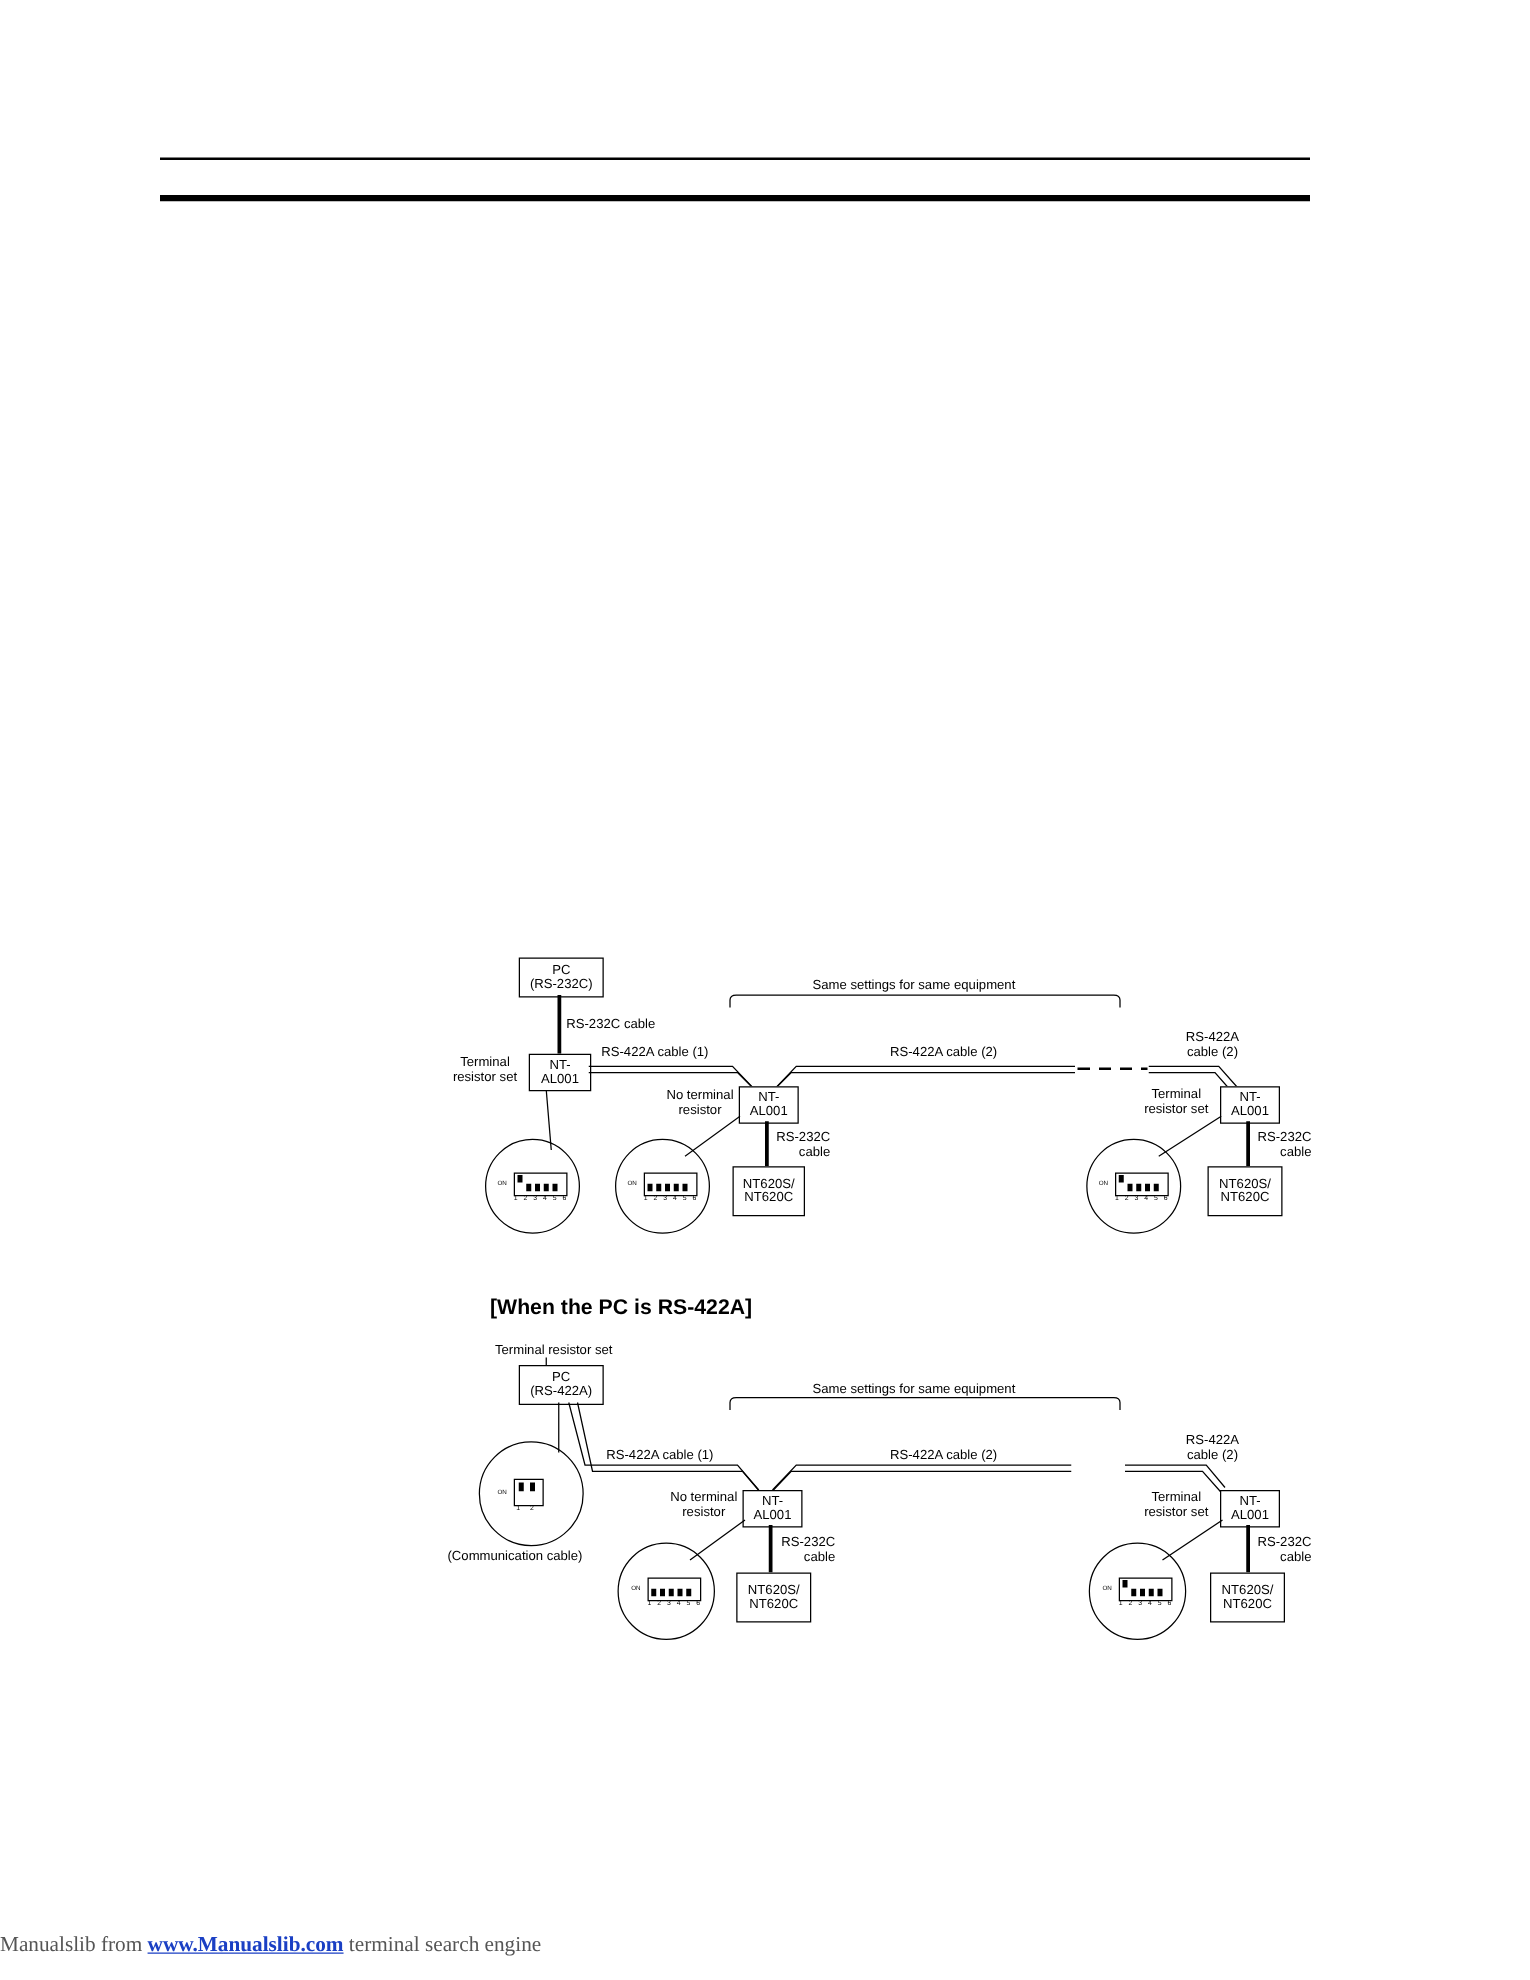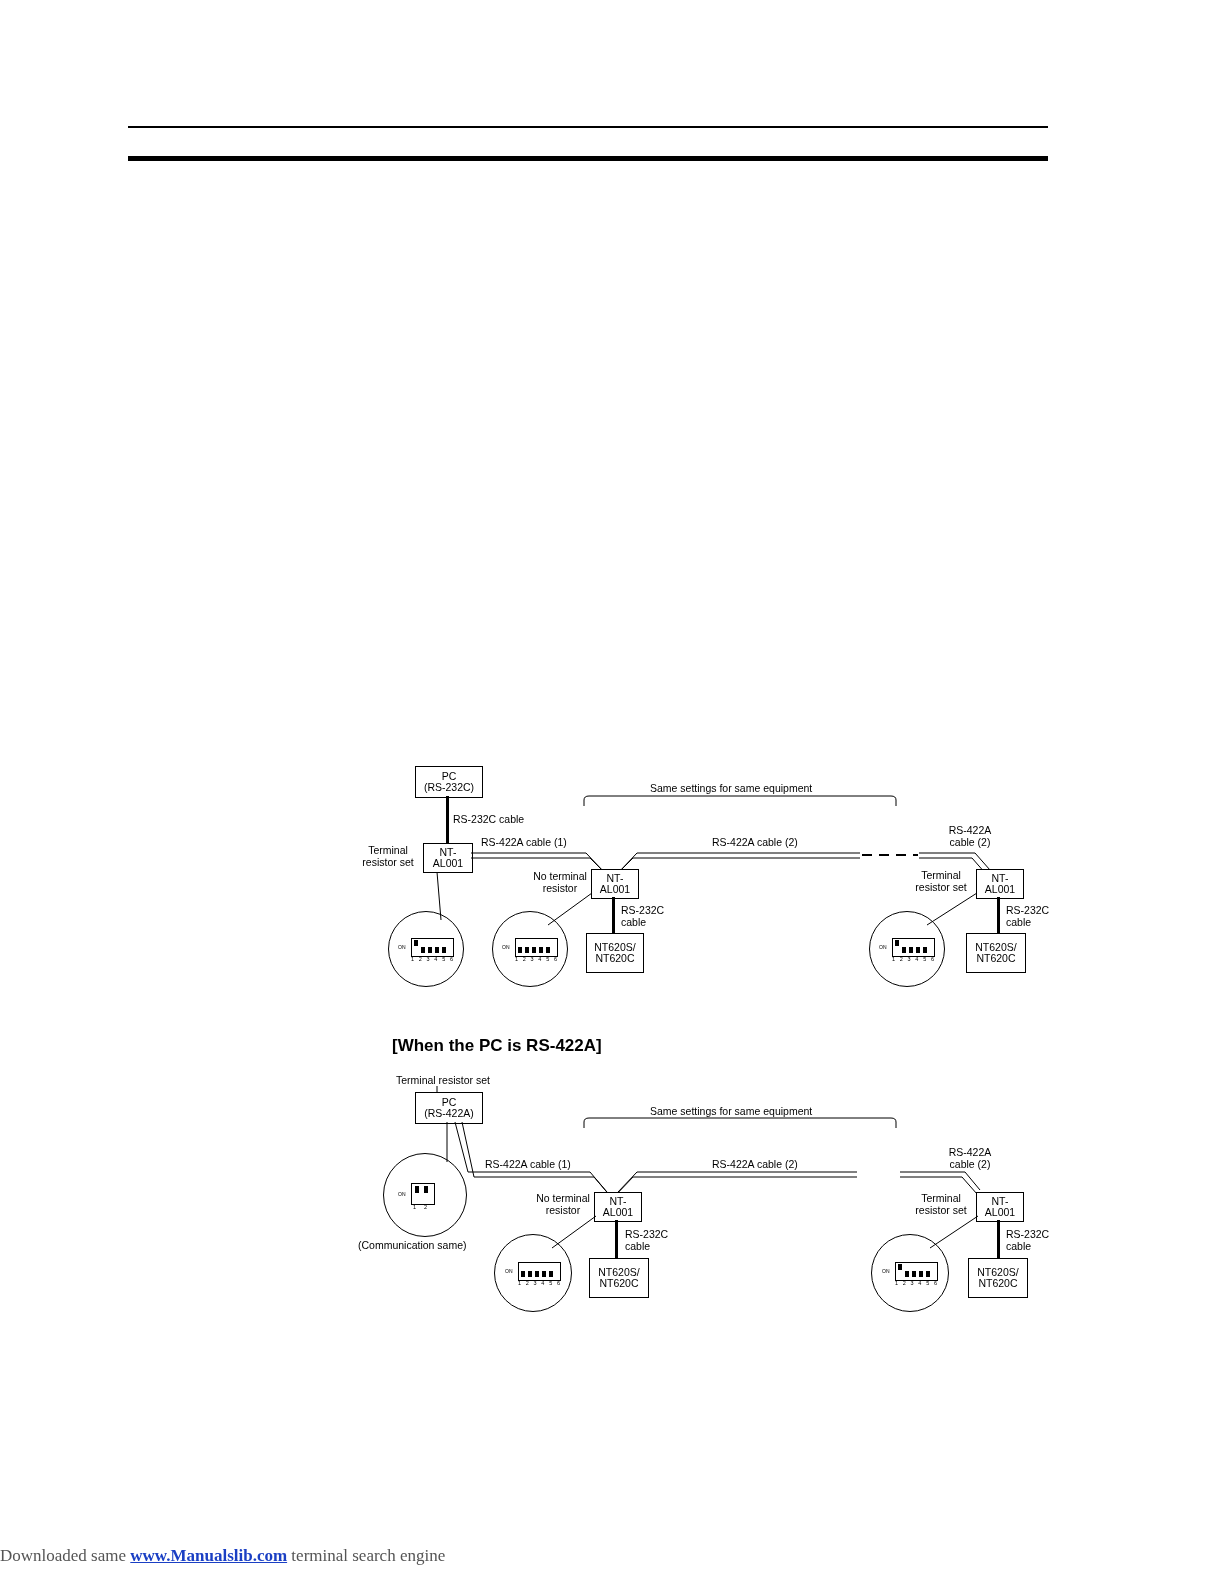--- a/index.html
+++ b/index.html
@@ -10,21 +10,21 @@
   }
   .rule{position:absolute;background:#000;}
   .rule-thin{left:128px;top:126px;width:920px;height:2px;}
   .rule-thick{left:128px;top:156px;width:920px;height:5px;}
 
   .box{
     position:absolute;border:1px solid #000;background:#fff;
     display:flex;flex-direction:column;align-items:center;justify-content:center;
     font-size:10.5px;line-height:11.5px;text-align:center;
   }
-  .lbl{position:absolute;font-size:10.5px;line-height:12px;white-space:pre;}
+  .lbl{position:absolute;font-size:10.5px;line-height:12px;white-space:pre;text-align:right;}
   .lbl-c{position:absolute;font-size:10.5px;line-height:12px;text-align:center;}
   .heading{
     position:absolute;font-size:17px;font-weight:bold;letter-spacing:0px;
   }
   .line{position:absolute;background:#000;}
   .circle{
     position:absolute;border:1px solid #000;border-radius:50%;background:#fff;
   }
   .dipwrap{position:absolute;}
   .dip-body{position:absolute;border:1px solid #000;background:#fff;}
@@ -196,21 +196,21 @@
 <svg style="left:0;top:0;width:1224px;height:1584px;">
   <path d="M447,1162 L447,1122" fill="none" stroke="#000" stroke-width="1"></path>
 </svg>
 <div class="dipwrap" style="left:398px;top:1183px;">
   <div class="dip-on" style="left:0px;top:8px;">ON</div>
   <div class="dip-body" style="left:13px;top:0px;width:22px;height:20px;"></div>
   <div class="dip-sw" style="left:17px;top:3px;width:4px;height:7px;"></div>
   <div class="dip-sw" style="left:26px;top:3px;width:4px;height:7px;"></div>
   <div class="dip-nums" style="left:15px;top:21px;">1  2</div>
 </div>
-<div class="lbl" style="left:358px;top:1239px;">(Communication same)</div>
+<div class="lbl" style="left:358px;top:1239px;">(Communication cable)</div>
 
 <div class="lbl-c" style="left:528px;top:1192px;width:70px;white-space:pre-line;">No terminal
 resistor</div>
 <div class="box" style="left:594px;top:1192px;width:46px;height:28px;">
   <span style="white-space:pre-line">NT-
 AL001</span>
 </div>
 <div class="line" style="left:615px;top:1220px;width:3px;height:38px;"></div>
 <div class="lbl" style="left:625px;top:1228px;white-space:pre-line;">RS-232C
 cable</div>
@@ -257,14 +257,14 @@
   <div class="dip-body" style="left:13px;top:0px;width:41px;height:17px;"></div>
   <div class="dip-sw" style="left:16px;top:2px;width:4px;height:6px;"></div>
   <div class="dip-sw" style="left:23px;top:9px;width:4px;height:6px;"></div>
   <div class="dip-sw" style="left:30px;top:9px;width:4px;height:6px;"></div>
   <div class="dip-sw" style="left:37px;top:9px;width:4px;height:6px;"></div>
   <div class="dip-sw" style="left:44px;top:9px;width:4px;height:6px;"></div>
   <div class="dip-nums" style="left:13px;top:18px;">1 2 3 4 5 6</div>
 </div>
 
 <div class="footer">
-  <span>Downloaded same </span><a href="#">www.Manualslib.com</a><span> terminal search engine</span>
+  <span>Manualslib from </span><a href="#">www.Manualslib.com</a><span> terminal search engine</span>
 </div>
 
 </body></html>

